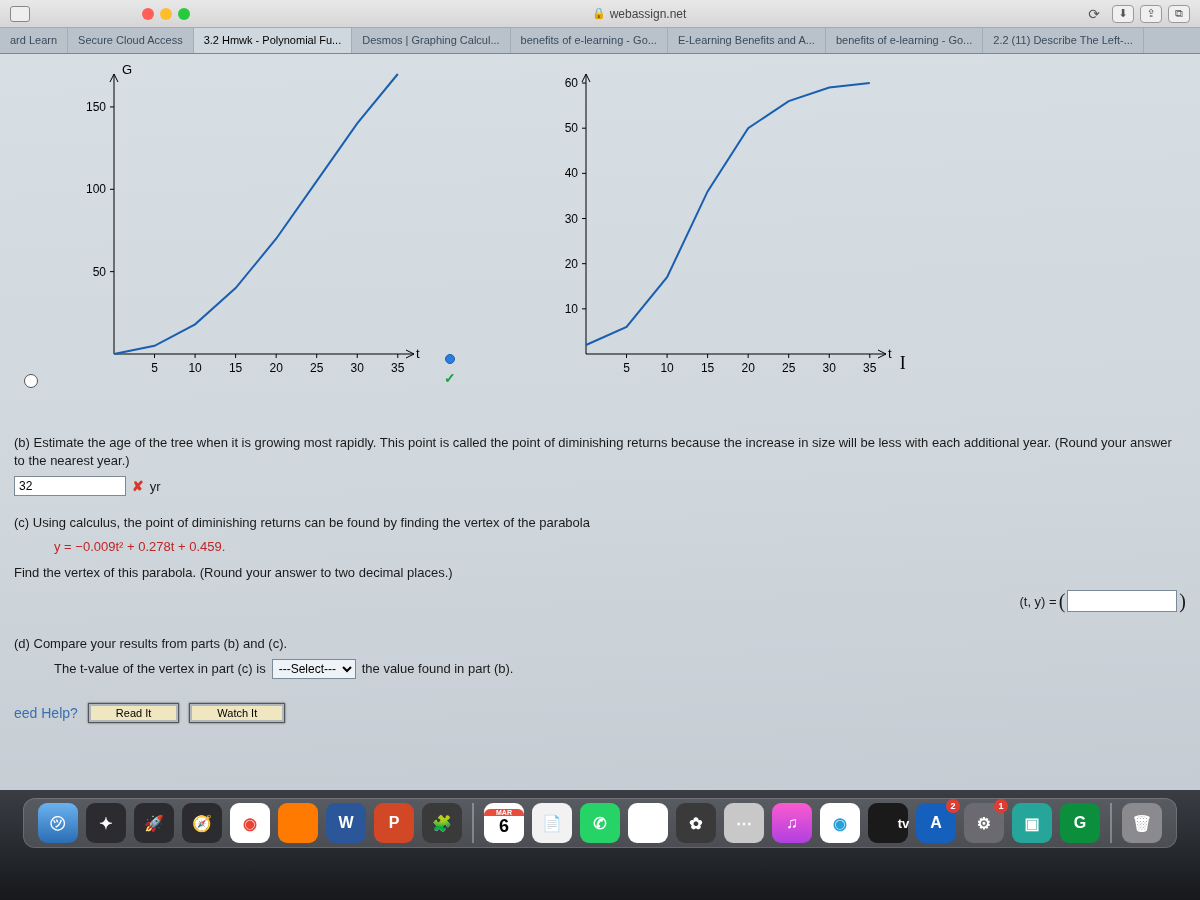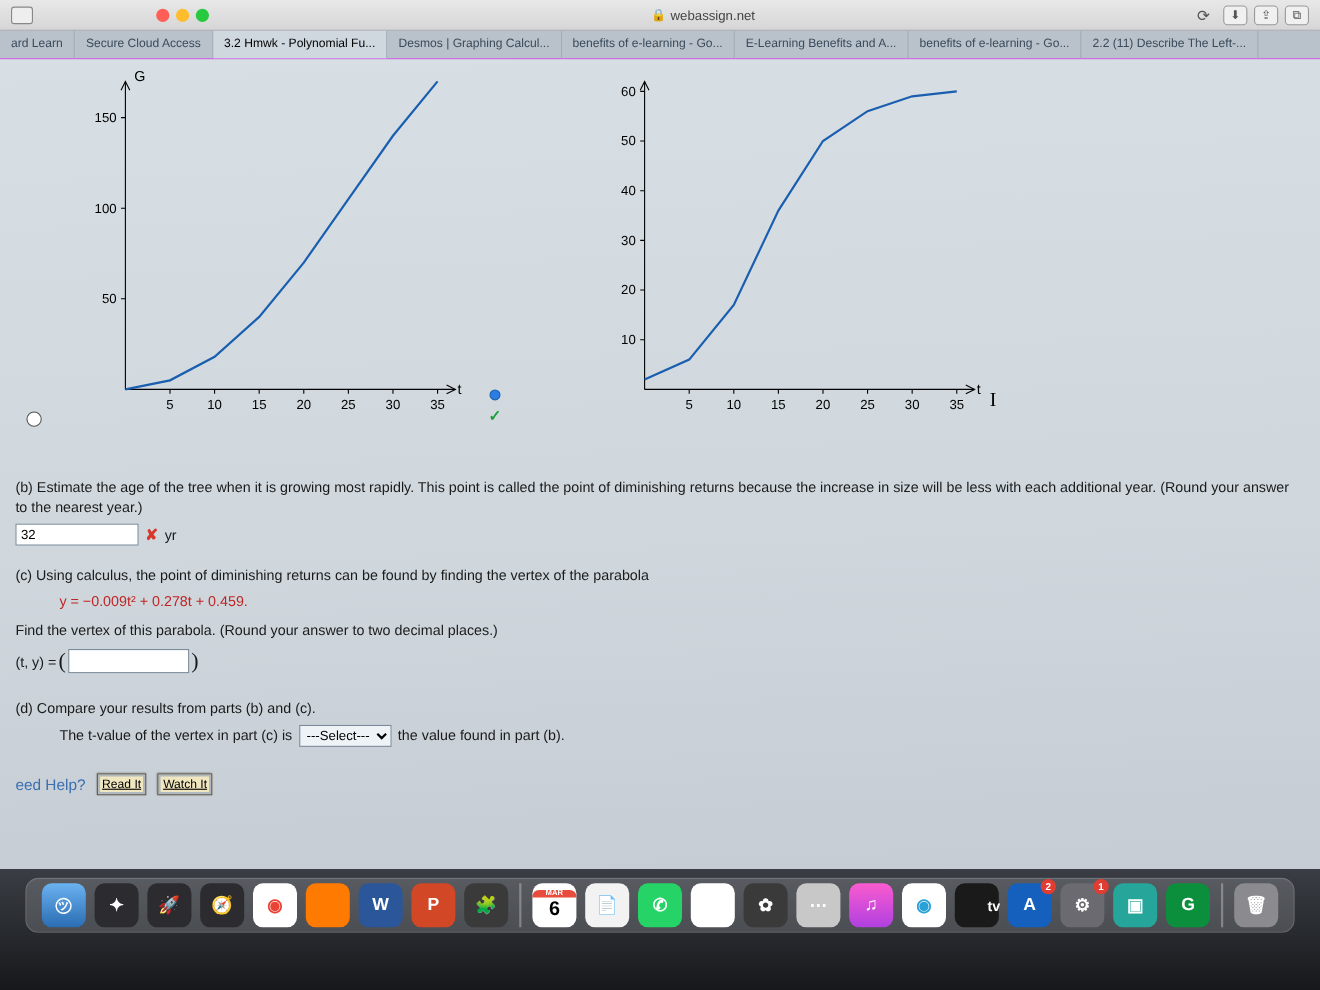--- a/index.html
+++ b/index.html
@@ -52,29 +52,29 @@
 
   .qtext { margin-bottom:6px; line-height:1.4; }
   .italic { }
 
   .answer-row { display:flex; align-items:center; gap:6px; margin-bottom:18px; }
   .answer-box { width:112px; height:20px; border:1px solid #7a8a98; background:#fff; padding:1px 4px; font-size:12px;}
   .x-mark { color:#d8362b; font-weight:bold; font-size:14px;}
 
   .formula { color:#c02525; margin:4px 0 10px 40px; font-size:13px;}
 
-  .pair-row { display:flex; align-items:center; gap:2px; margin-top:8px;}
+  .pair-row { display:flex; align-items:center; gap:2px; margin-top:8px;justify-content:flex-end;}
   .pair-input { width:110px; height:22px; border:1px solid #7a8a98; background:#fff;}
   .paren { font-size:20px; font-family:'Times New Roman',serif;}
 
   .select-box { border:1px solid #7a8a98; background:#eef3f7; font-size:12px; padding:1px 2px; height:20px;}
 
   .need-help { display:flex; align-items:center; gap:10px; margin-top:24px; color:#b33; font-size:14px;}
   .nh-label { color:#3a6fb0; font-weight:normal; font-size:14px;}
-  .help-btn { border:1px solid #555; background:#f0e6c0; padding:3px 4px; font-size:11px; box-shadow:0 0 0 2px #b0b8c0 inset, 0 0 2px #555;text-decoration:underline; }
+  .help-btn { border:1px solid #555; background:#f0e6c0; padding:3px 27px; font-size:11px; box-shadow:0 0 0 2px #b0b8c0 inset, 0 0 2px #555; }
 
   
   .dock-wrap { position:absolute; bottom:0; left:0; right:0; height:110px; background:linear-gradient(#3a3e44 0%, #16181b 100%); display:flex; align-items:flex-start; justify-content:center; padding-top:8px;}
   .dock { display:flex; gap:8px; align-items:center; padding:4px 14px; background:rgba(220,220,225,0.2); border-radius:12px; border:1px solid rgba(255,255,255,0.15);}
   .dock-icon { width:40px;height:40px;border-radius:9px; display:flex;align-items:center;justify-content:center; color:#fff; font-size:16px; font-weight:bold; position:relative;}
   .dock-sp { height:40px; width:2px; background:rgba(255,255,255,0.3); margin:0 2px;}
   .badge { position:absolute; top:-4px; right:-4px; background:#e03c31; color:#fff; font-size:9px; width:14px;height:14px;border-radius:50%; display:flex;align-items:center;justify-content:center;}
   .dark-strip { height:40px; background:#0a0a0c; }
 </style>
 </head>

